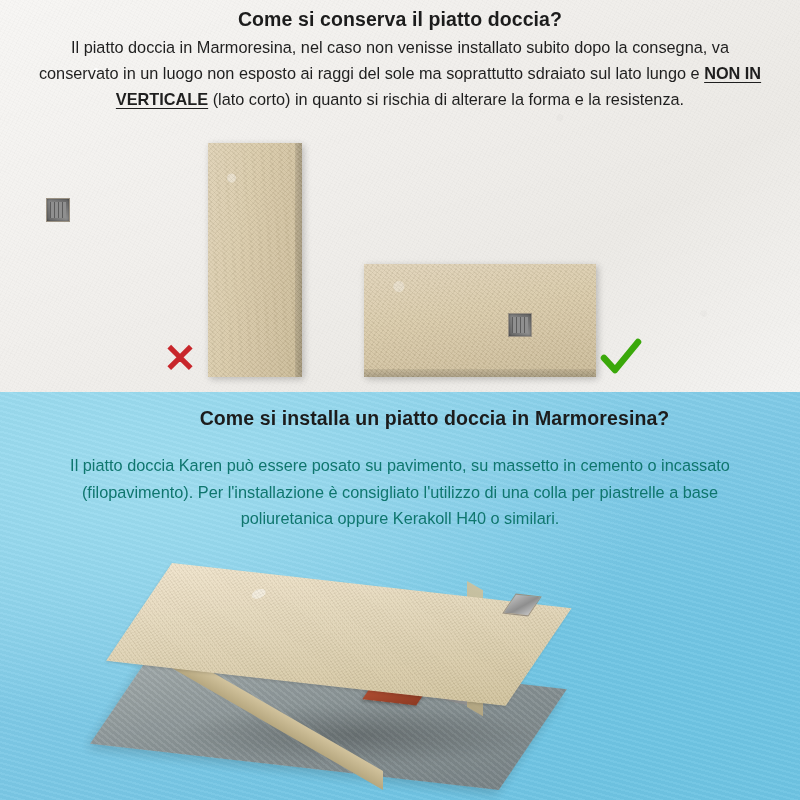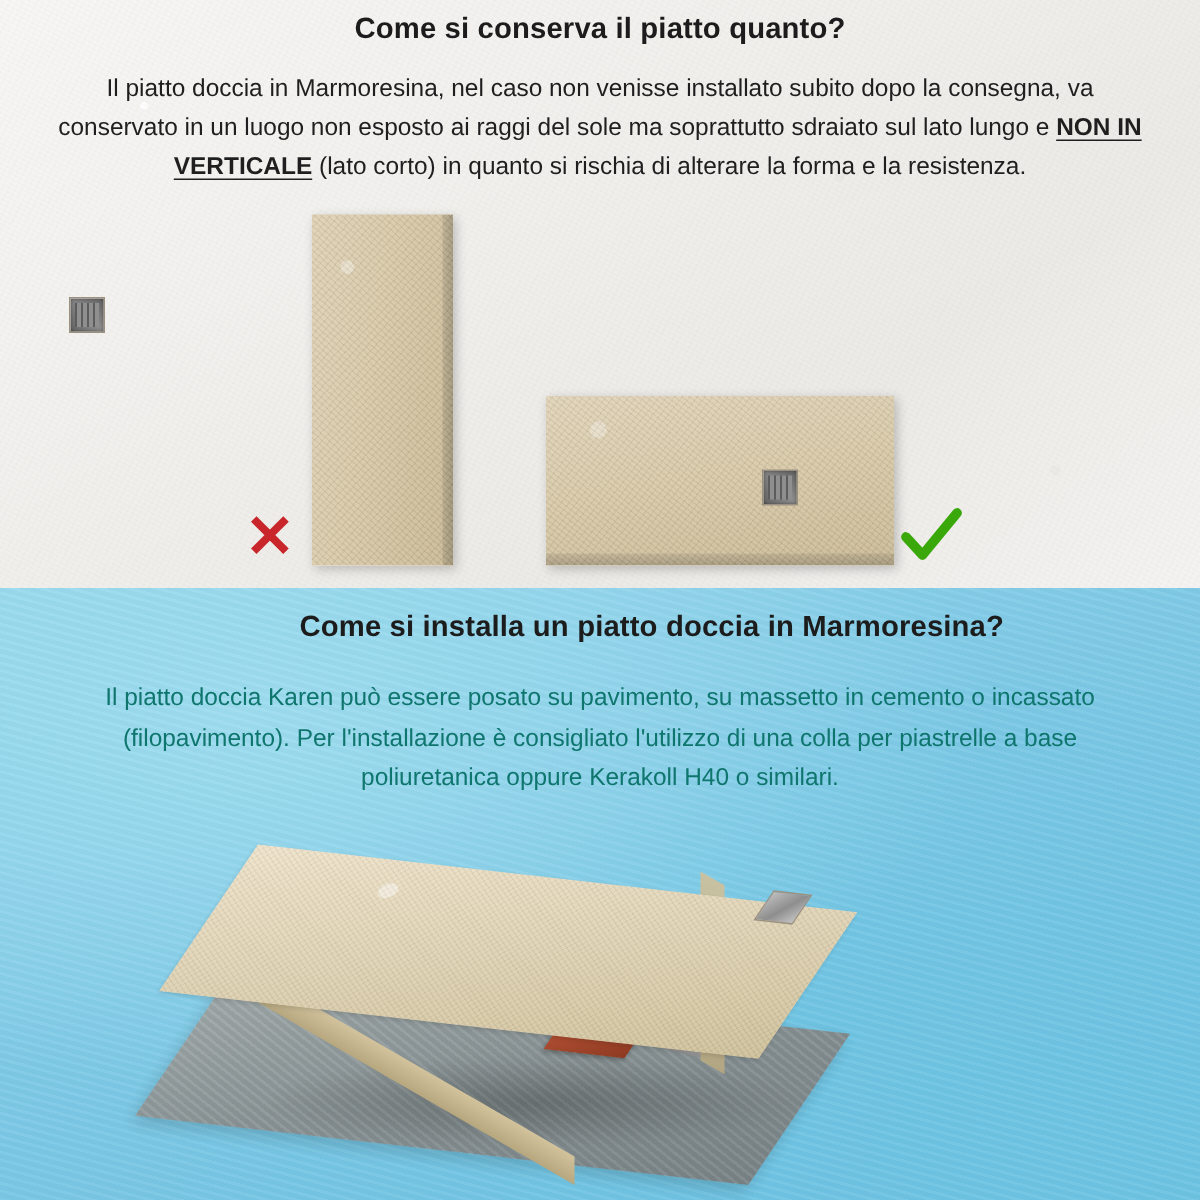--- a/index.html
+++ b/index.html
@@ -69,21 +69,21 @@
   .title {
     text-align: center;
     font-weight: bold;
     font-size: 19.5px;
     color: #1c1c1c;
     letter-spacing: 0.1px;
   }
   .title-top { position: absolute; top: 8px; left: 0; width: 800px; }
   .body-top {
     position: absolute;
-    top: 46px;
+    top: 34px;
     left: 36px;
     width: 728px;
     text-align: center;
     font-size: 16.3px;
     line-height: 26px;
     color: #1f1f1f;
   }
   .underline-strong {
     font-weight: bold;
     text-decoration: underline;
@@ -328,21 +328,21 @@
     filter: blur(2px);
   }
 </style>
 </head>
 <body>
 
 <div class="page">
 
   <div class="panel-top">
 
-    <div class="title title-top">Come si conserva il piatto quanto?</div>
+    <div class="title title-top">Come si conserva il piatto doccia?</div>
 
     <div class="body-top">
       <span>Il piatto doccia in Marmoresina, nel caso non venisse installato subito dopo la consegna, va conservato in un luogo non esposto ai raggi del sole ma soprattutto sdraiato sul lato lungo e </span><span class="underline-strong">NON IN VERTICALE</span><span> (lato corto) in quanto si rischia di alterare la forma e la resistenza.</span>
     </div>
 
     <div class="tray-vertical">
       <div class="side"></div>
     </div>
     <div class="drain-v"></div>
 

